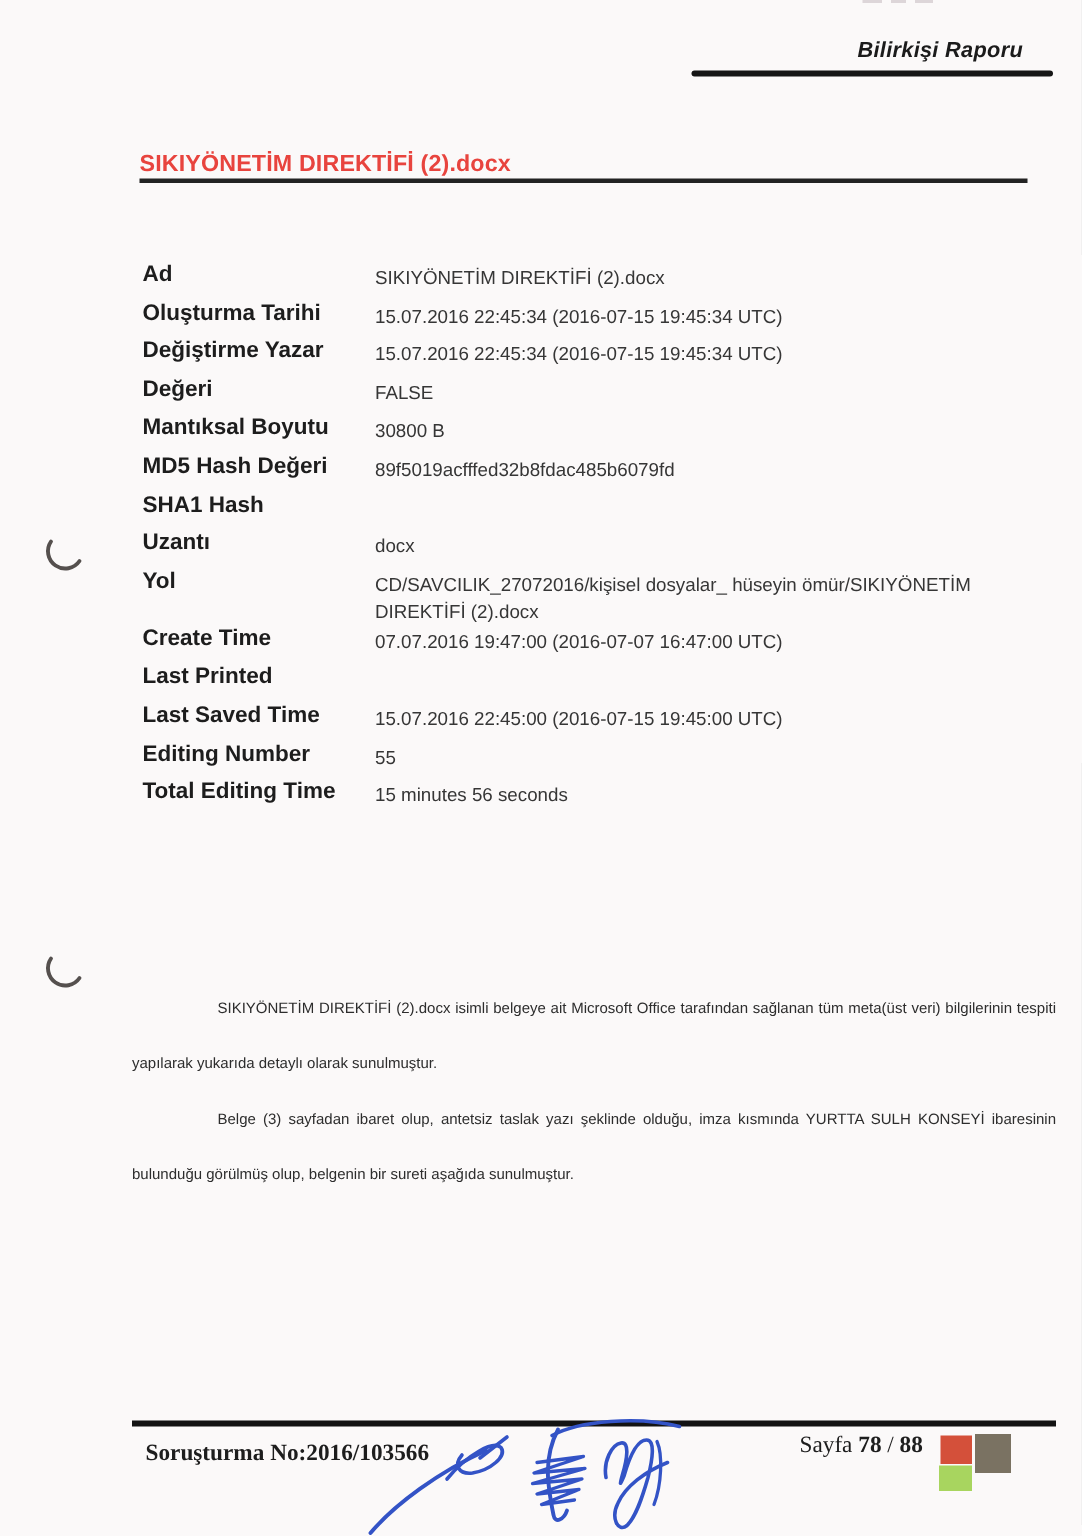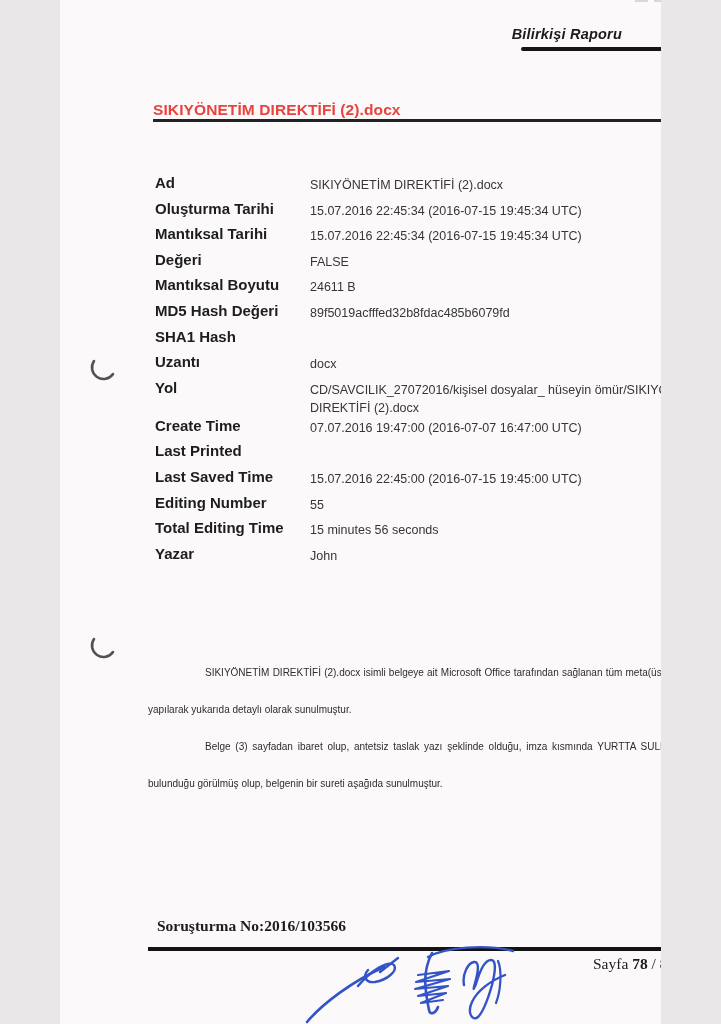--- a/index.html
+++ b/index.html
@@ -1,18 +1,18 @@
 <!DOCTYPE html>
 <html><head>
 <meta charset="utf-8">
 <style>
   html, body { margin: 0; padding: 0; background: #e9e7e8; }
   #page {
     position: relative;
-    width: 601px;
+    width: 721px;
     height: 1024px;
     margin: 0 auto;
     background: #fbf9f9;
     overflow: hidden;
     font-family: "Liberation Sans", sans-serif;
     color: #222;
   }
 
   
   #watermark-svg {
@@ -128,21 +128,21 @@
   #footer-rule {
     position: absolute;
     top: 947px;
     left: 88px;
     width: 616px;
     height: 4px;
     background: #131313;
   }
   #footer-case-no {
     position: absolute;
-    top: 917px;
+    top: 960px;
     left: 97px;
     font-family: "Liberation Serif", serif;
     font-size: 15.5px;
     font-weight: 600;
     color: #1d1d1d;
   }
   #footer-page {
     position: absolute;
     top: 955px;
     left: 533px;
@@ -192,30 +192,30 @@
   <div id="metadata">
     <div class="meta-row">
       <div class="meta-label">Ad</div>
       <div class="meta-value">SIKIYÖNETİM DIREKTİFİ (2).docx</div>
     </div>
     <div class="meta-row">
       <div class="meta-label">Oluşturma Tarihi</div>
       <div class="meta-value">15.07.2016 22:45:34 (2016-07-15 19:45:34 UTC)</div>
     </div>
     <div class="meta-row">
-      <div class="meta-label">Mantıksal Tarihi</div>
+      <div class="meta-label">Değiştirme Yazar</div>
       <div class="meta-value">15.07.2016 22:45:34 (2016-07-15 19:45:34 UTC)</div>
     </div>
     <div class="meta-row">
       <div class="meta-label">Değeri</div>
       <div class="meta-value">FALSE</div>
     </div>
     <div class="meta-row">
       <div class="meta-label">Mantıksal Boyutu</div>
-      <div class="meta-value">24611 B</div>
+      <div class="meta-value">30800 B</div>
     </div>
     <div class="meta-row">
       <div class="meta-label">MD5 Hash Değeri</div>
       <div class="meta-value">89f5019acfffed32b8fdac485b6079fd</div>
     </div>
     <div class="meta-row">
       <div class="meta-label">SHA1 Hash</div>
     </div>
     <div class="meta-row">
       <div class="meta-label">Uzantı</div>
@@ -237,24 +237,20 @@
       <div class="meta-label">Last Saved Time</div>
       <div class="meta-value">15.07.2016 22:45:00 (2016-07-15 19:45:00 UTC)</div>
     </div>
     <div class="meta-row">
       <div class="meta-label">Editing Number</div>
       <div class="meta-value">55</div>
     </div>
     <div class="meta-row">
       <div class="meta-label">Total Editing Time</div>
       <div class="meta-value">15 minutes 56 seconds</div>
-    </div>
-    <div class="meta-row">
-      <div class="meta-label">Yazar</div>
-      <div class="meta-value">John</div>
     </div>
   </div>
 
   <div id="body-text">
     <p>SIKIYÖNETİM DIREKTİFİ (2).docx isimli belgeye ait Microsoft Office tarafından sağlanan tüm meta(üst veri) bilgilerinin tespiti yapılarak yukarıda detaylı olarak sunulmuştur.</p>
     <p>Belge (3) sayfadan ibaret olup, antetsiz taslak yazı şeklinde olduğu, imza kısmında YURTTA SULH KONSEYİ ibaresinin bulunduğu görülmüş olup, belgenin bir sureti aşağıda sunulmuştur.</p>
   </div>
 
   <div id="footer-rule" class="layer"></div>
   <div id="footer-case-no" class="layer">Soruşturma No:2016/103566</div>

